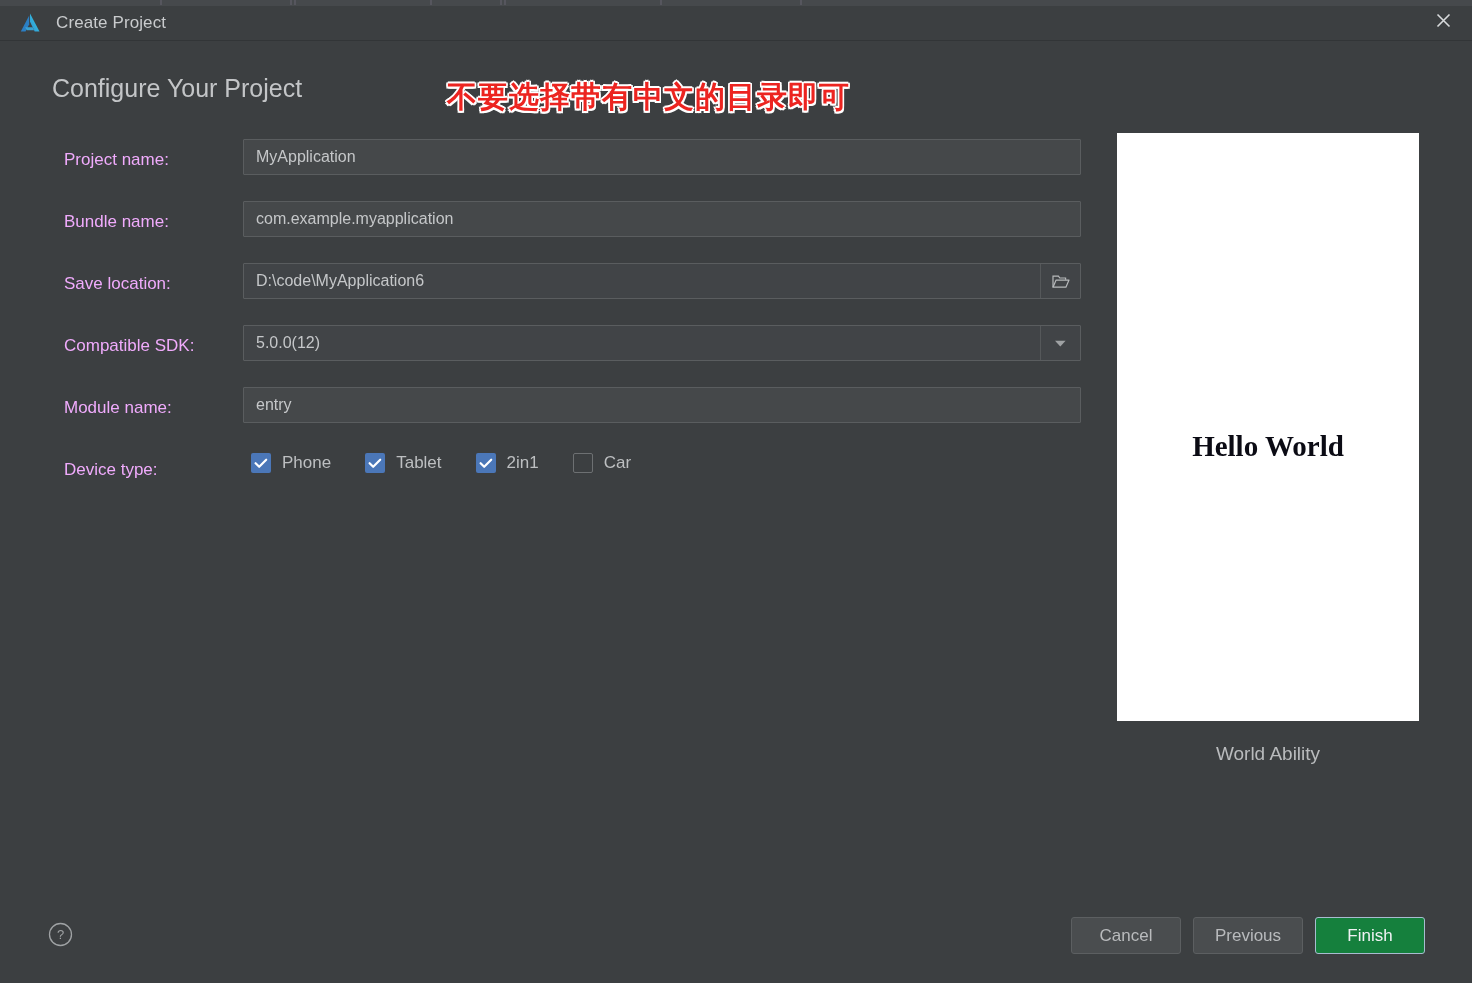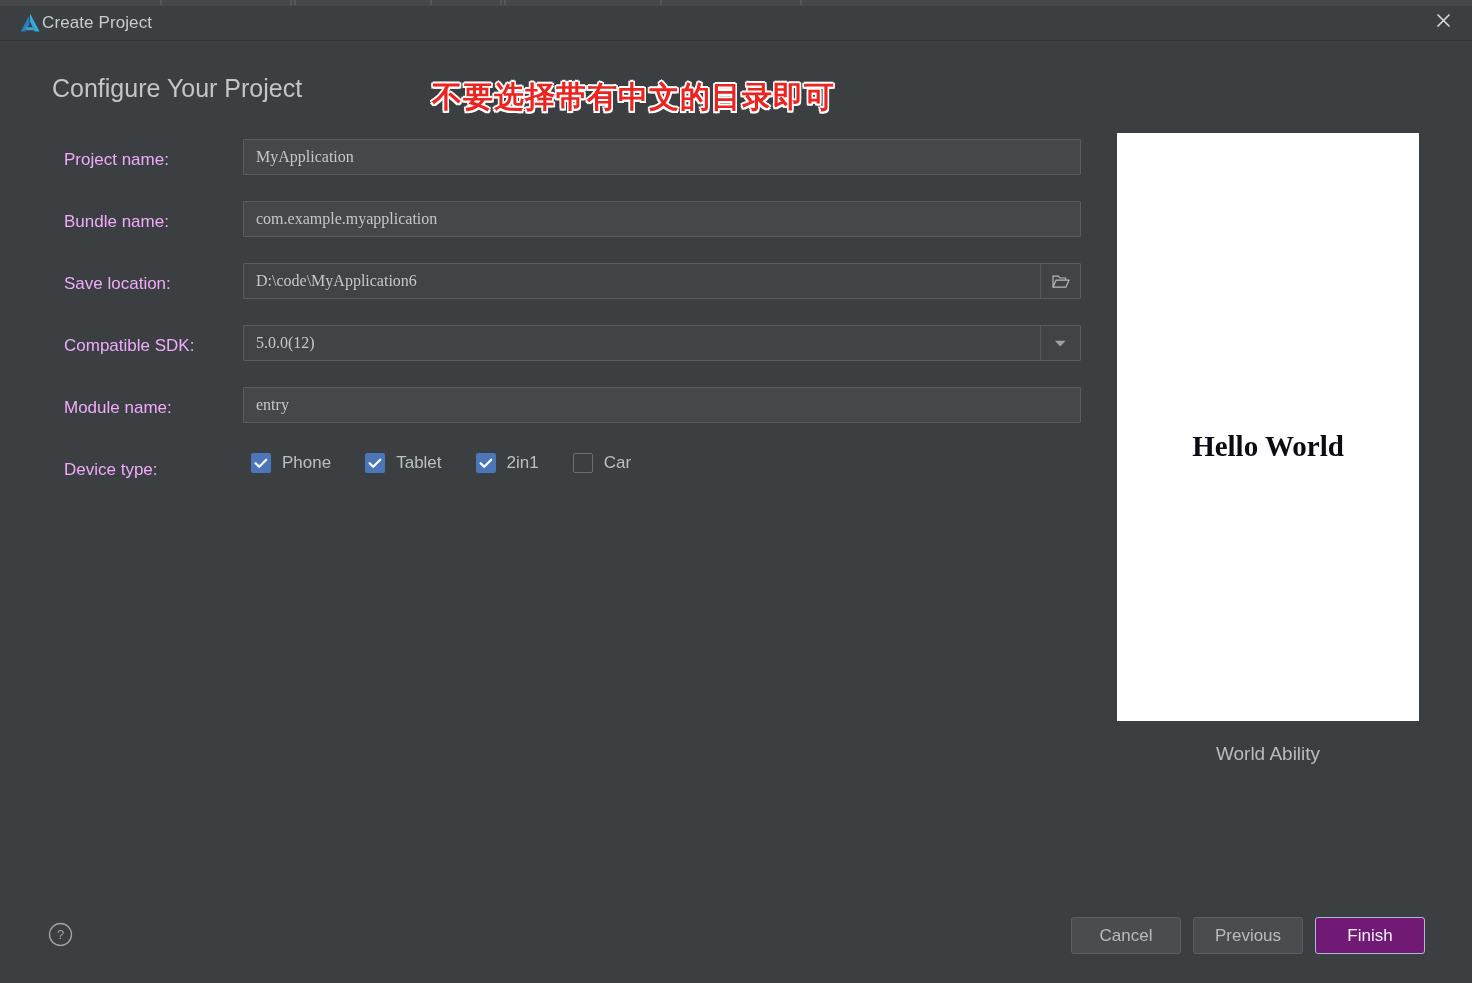--- a/index.html
+++ b/index.html
@@ -44,20 +44,21 @@
     display: flex;
     align-items: center;
   }
   .app-icon {
     width: 24px; height: 24px;
     margin-left: 18px;
     flex: 0 0 auto;
     display: block;
   }
   .title-text {
+    margin-left: 14px;
     font-size: 17px;
     color: #c9cbcd;
     letter-spacing: .1px;
     white-space: nowrap;
   }
   .close-btn {
     position: absolute;
     right: 0; top: -6px;
     width: 58px; height: 41px;
     display: flex; align-items: center; justify-content: center;
@@ -77,21 +78,21 @@
   .page-title {
     position: absolute;
     left: 52px; top: 33px;
     font-size: 25px;
     color: #c3c5c7;
     white-space: nowrap;
   }
 
   .annotation {
     position: absolute;
-    left: 432px; top: 36px;
+    left: 447px; top: 36px;
     font-size: 30px;
     font-weight: bold;
     color: #ec2420;
     white-space: nowrap;
     letter-spacing: 1px;
     -webkit-text-stroke: 1.4px #ffffff;
     paint-order: stroke fill;
     text-shadow:
       -1.5px -1.5px 0 #fff,  1.5px -1.5px 0 #fff,
       -1.5px  1.5px 0 #fff,  1.5px  1.5px 0 #fff,
@@ -122,21 +123,20 @@
     left: 243px;
     top: 2px;
     width: 838px;
     height: 36px;
     background: #45484a;
     border: 1px solid #5a5d5f;
     border-radius: 1px;
     display: flex;
     align-items: center;
     padding: 16px 12px;
-    font-family: Liberation Serif, serif;
   }
   .field-value {
     font-size: 16px;
     color: #c5c7c9;
     white-space: nowrap;
     overflow: hidden;
   }
   .field.readonly { background: #414447; }
   .field-btn {
     position: absolute;
@@ -238,21 +238,21 @@
     justify-content: center;
     white-space: nowrap;
     margin-left: 12px;
   }
   .btn.secondary {
     background: #4a4d4f;
     border: 1px solid #5c5f61;
     color: #b9bbbd;
   }
   .btn.primary {
-    background: #701a75;
+    background: #15803d;
     border: 1px solid #a8bcd0;
     color: #f0f2f4;
   }
 </style>
 </head>
 <body>
 
 <div id="root">
 
   <div class="bg-strip">

